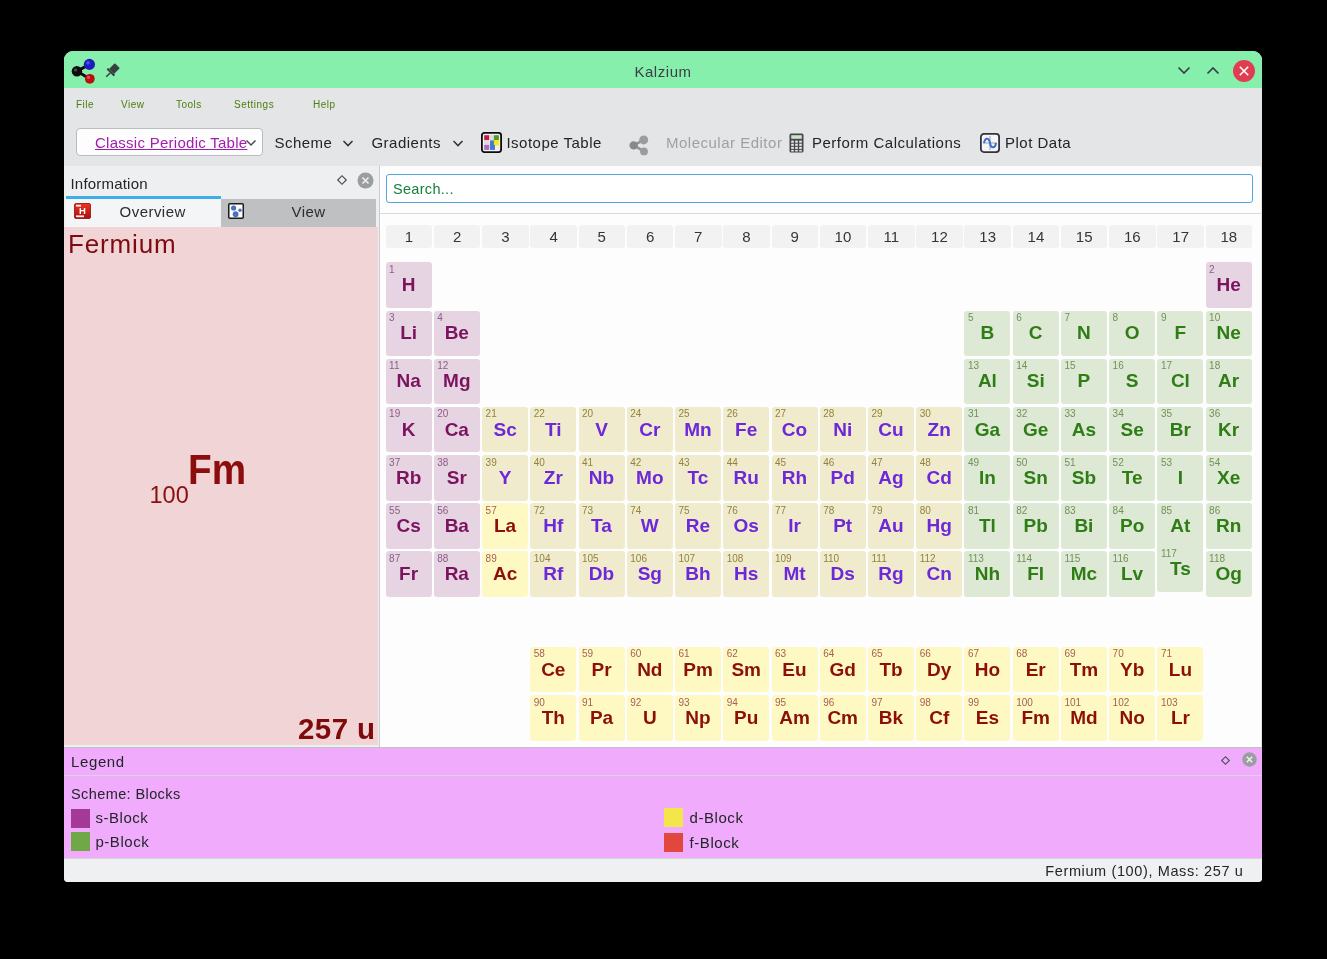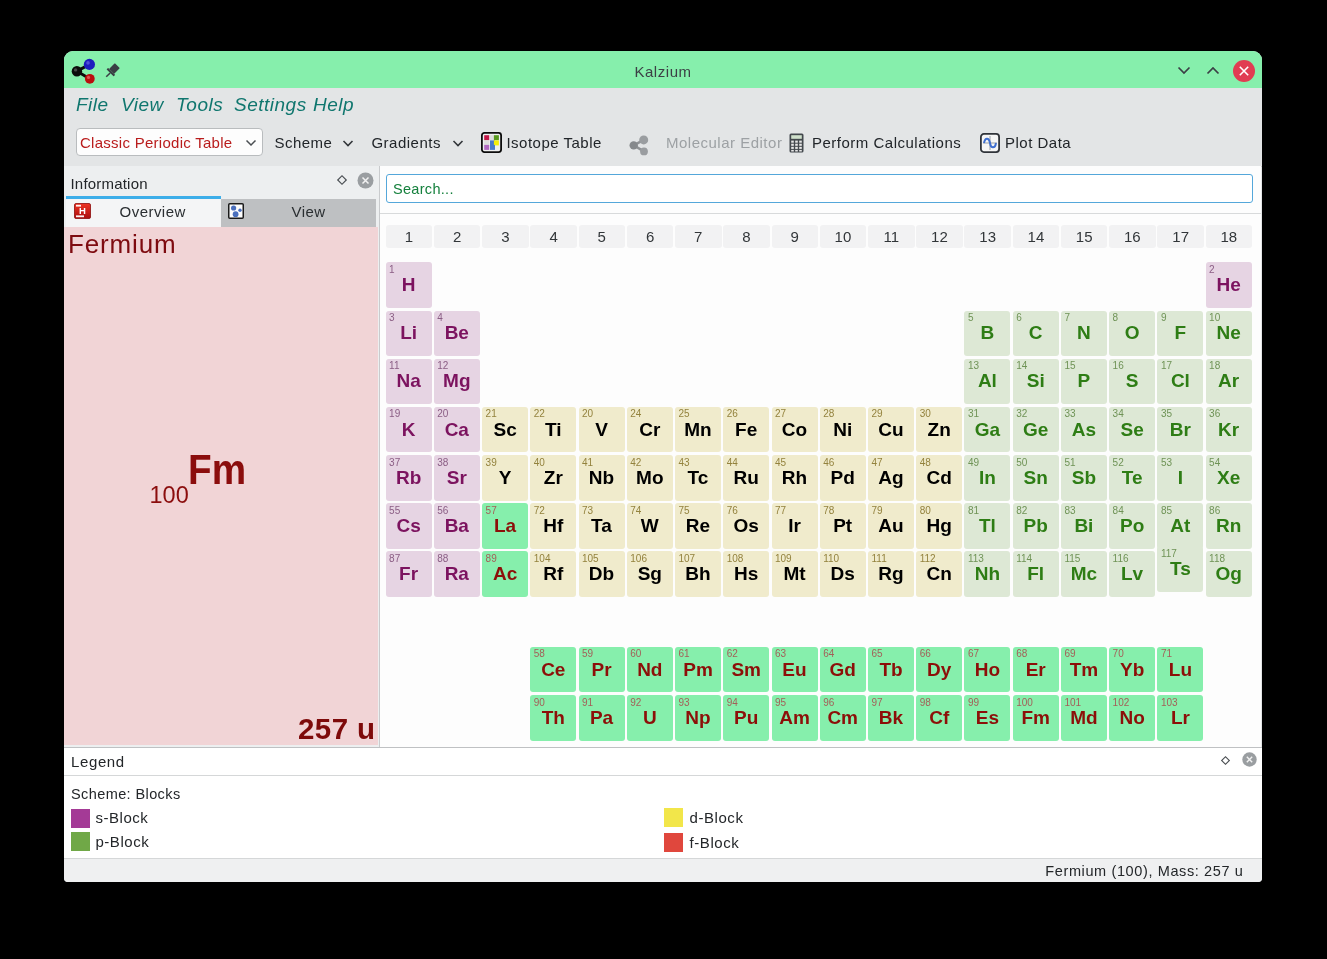--- a/index.html
+++ b/index.html
@@ -3,25 +3,25 @@
 <style>
 * { margin:0; padding:0; box-sizing:border-box; }
 html,body { width:1327px; height:959px; background:#000; font-family:"Liberation Sans",sans-serif; overflow:hidden; }
 #win { position:absolute; left:64px; top:51px; width:1198px; height:831px;
   background:#e3e5e6; border-radius:9px 9px 4px 4px; overflow:hidden; }
 .abs { position:absolute; }
 
 #title { position:absolute; left:0; top:0; width:100%; height:37px; background:#86efac; }
 #title .t { position:absolute; left:0; top:11.5px; width:100%; text-align:center; font-size:15px; letter-spacing:0.55px; color:#3c4045; }
 
-.menuitem { position:absolute; top:44px; height:20px; line-height:20px; font-size:19px; letter-spacing:0.5px; color:#0f766e;font-style:italic; }
+.menuitem { position:absolute; top:44px; height:20px; line-height:20px; font-size:10px; letter-spacing:0.5px; color:#4d7c0f; }
 
 #combo { position:absolute; left:12px; top:77px; width:187px; height:28px; background:#fdfdfd;
   border:1px solid #b9bcbe; border-radius:4px; }
-#combo span { position:absolute; left:3px; top:5px; font-size:15px; letter-spacing:0.27px; color:#b91c1c; }
+#combo span { position:absolute; left:18px; top:5px; font-size:15px; letter-spacing:0.27px; color:#a21caf;text-decoration:underline; }
 .tbtext { position:absolute; top:83px; height:18px; line-height:18px; font-size:15px; letter-spacing:0.5px; color:#212529; }
 .tbgray { color:#9da1a4; }
 
 #leftpanel { position:absolute; left:0; top:115px; width:314.5px; height:581.5px; background:#edeff0; }
 #infotitle { position:absolute; left:6.5px; top:9px; font-size:15px; letter-spacing:0.2px; color:#232629; }
 #tabbar { position:absolute; left:0; top:29px; width:314.5px; height:32px; }
 #tab-blue { position:absolute; left:1.5px; top:0.5px; width:155.5px; height:3.5px; background:#3daee9; }
 #tab-ov { position:absolute; left:1.5px; top:4px; width:155.5px; height:28px; background:#f4f5f6; }
 #tab-view { position:absolute; left:157px; top:4px; width:155px; height:28px; background:#bec0c2; }
 .tabtxt { position:absolute; top:8px; font-size:15px; letter-spacing:0.45px; color:#2a2e31; }
@@ -36,24 +36,24 @@
   border:1.5px solid #54a7da; border-radius:3px; }
 #search span { position:absolute; left:6px; top:6px; font-size:14.5px; letter-spacing:0.3px; color:#15803d; }
 .grp { position:absolute; top:224.5px; width:46.5px; height:23.5px; background:#f2f2f3; border-radius:3px;
   text-align:center; line-height:23.5px; font-size:15px; color:#323639; }
 .cell { position:absolute; width:46px; height:45.5px; border-radius:3px; }
 .cell i { position:absolute; left:3.5px; top:1.5px; font-style:normal; font-size:10px; line-height:12px; }
 .cell b { position:absolute; left:0; top:0; width:100%; height:100%; display:flex; align-items:center;
   justify-content:center; font-size:19px; font-weight:bold; }
 .cell.s { background:#e6d4e3; } .cell.s i { color:#8a5d84; } .cell.s b { color:#7c135f; }
 .cell.p { background:#dde8d5; } .cell.p i { color:#6f9356; } .cell.p b { color:#2e7d15; }
-.cell.d { background:#f0ebcc; } .cell.d i { color:#93823d; } .cell.d b { color:#000000; }
-.cell.f { background:#86efac; } .cell.f i { color:#a35f58; } .cell.f b { color:#8c0f09; }
-
-#legend { position:absolute; left:0; top:696.5px; width:100%; height:110.5px; background:#ffffff; }
+.cell.d { background:#f0ebcc; } .cell.d i { color:#93823d; } .cell.d b { color:#6d28d9; }
+.cell.f { background:#fef9c3; } .cell.f i { color:#a35f58; } .cell.f b { color:#8c0f09; }
+
+#legend { position:absolute; left:0; top:696.5px; width:100%; height:110.5px; background:#f0abfc; }
 #legend .hdr { position:absolute; left:7.1px; top:5.5px; font-size:15px; letter-spacing:0.6px; color:#232629; }
 #legend .scheme { position:absolute; left:7px; top:38.5px; font-size:14.5px; letter-spacing:0.4px; color:#232629; }
 .sw { position:absolute; width:19px; height:19px; }
 .lbl { position:absolute; font-size:15px; letter-spacing:0.55px; color:#232629; }
 
 #status { position:absolute; left:0; top:807px; width:100%; height:24px; background:#eff0f1; }
 #status span { position:absolute; right:18.5px; top:5.4px; font-size:14.5px; letter-spacing:0.62px; color:#232629; }
 .hline { position:absolute; height:1px; background:#c9cbcd; }
 .vline { position:absolute; width:1px; background:#c9cbcd; }
 </style></head>

